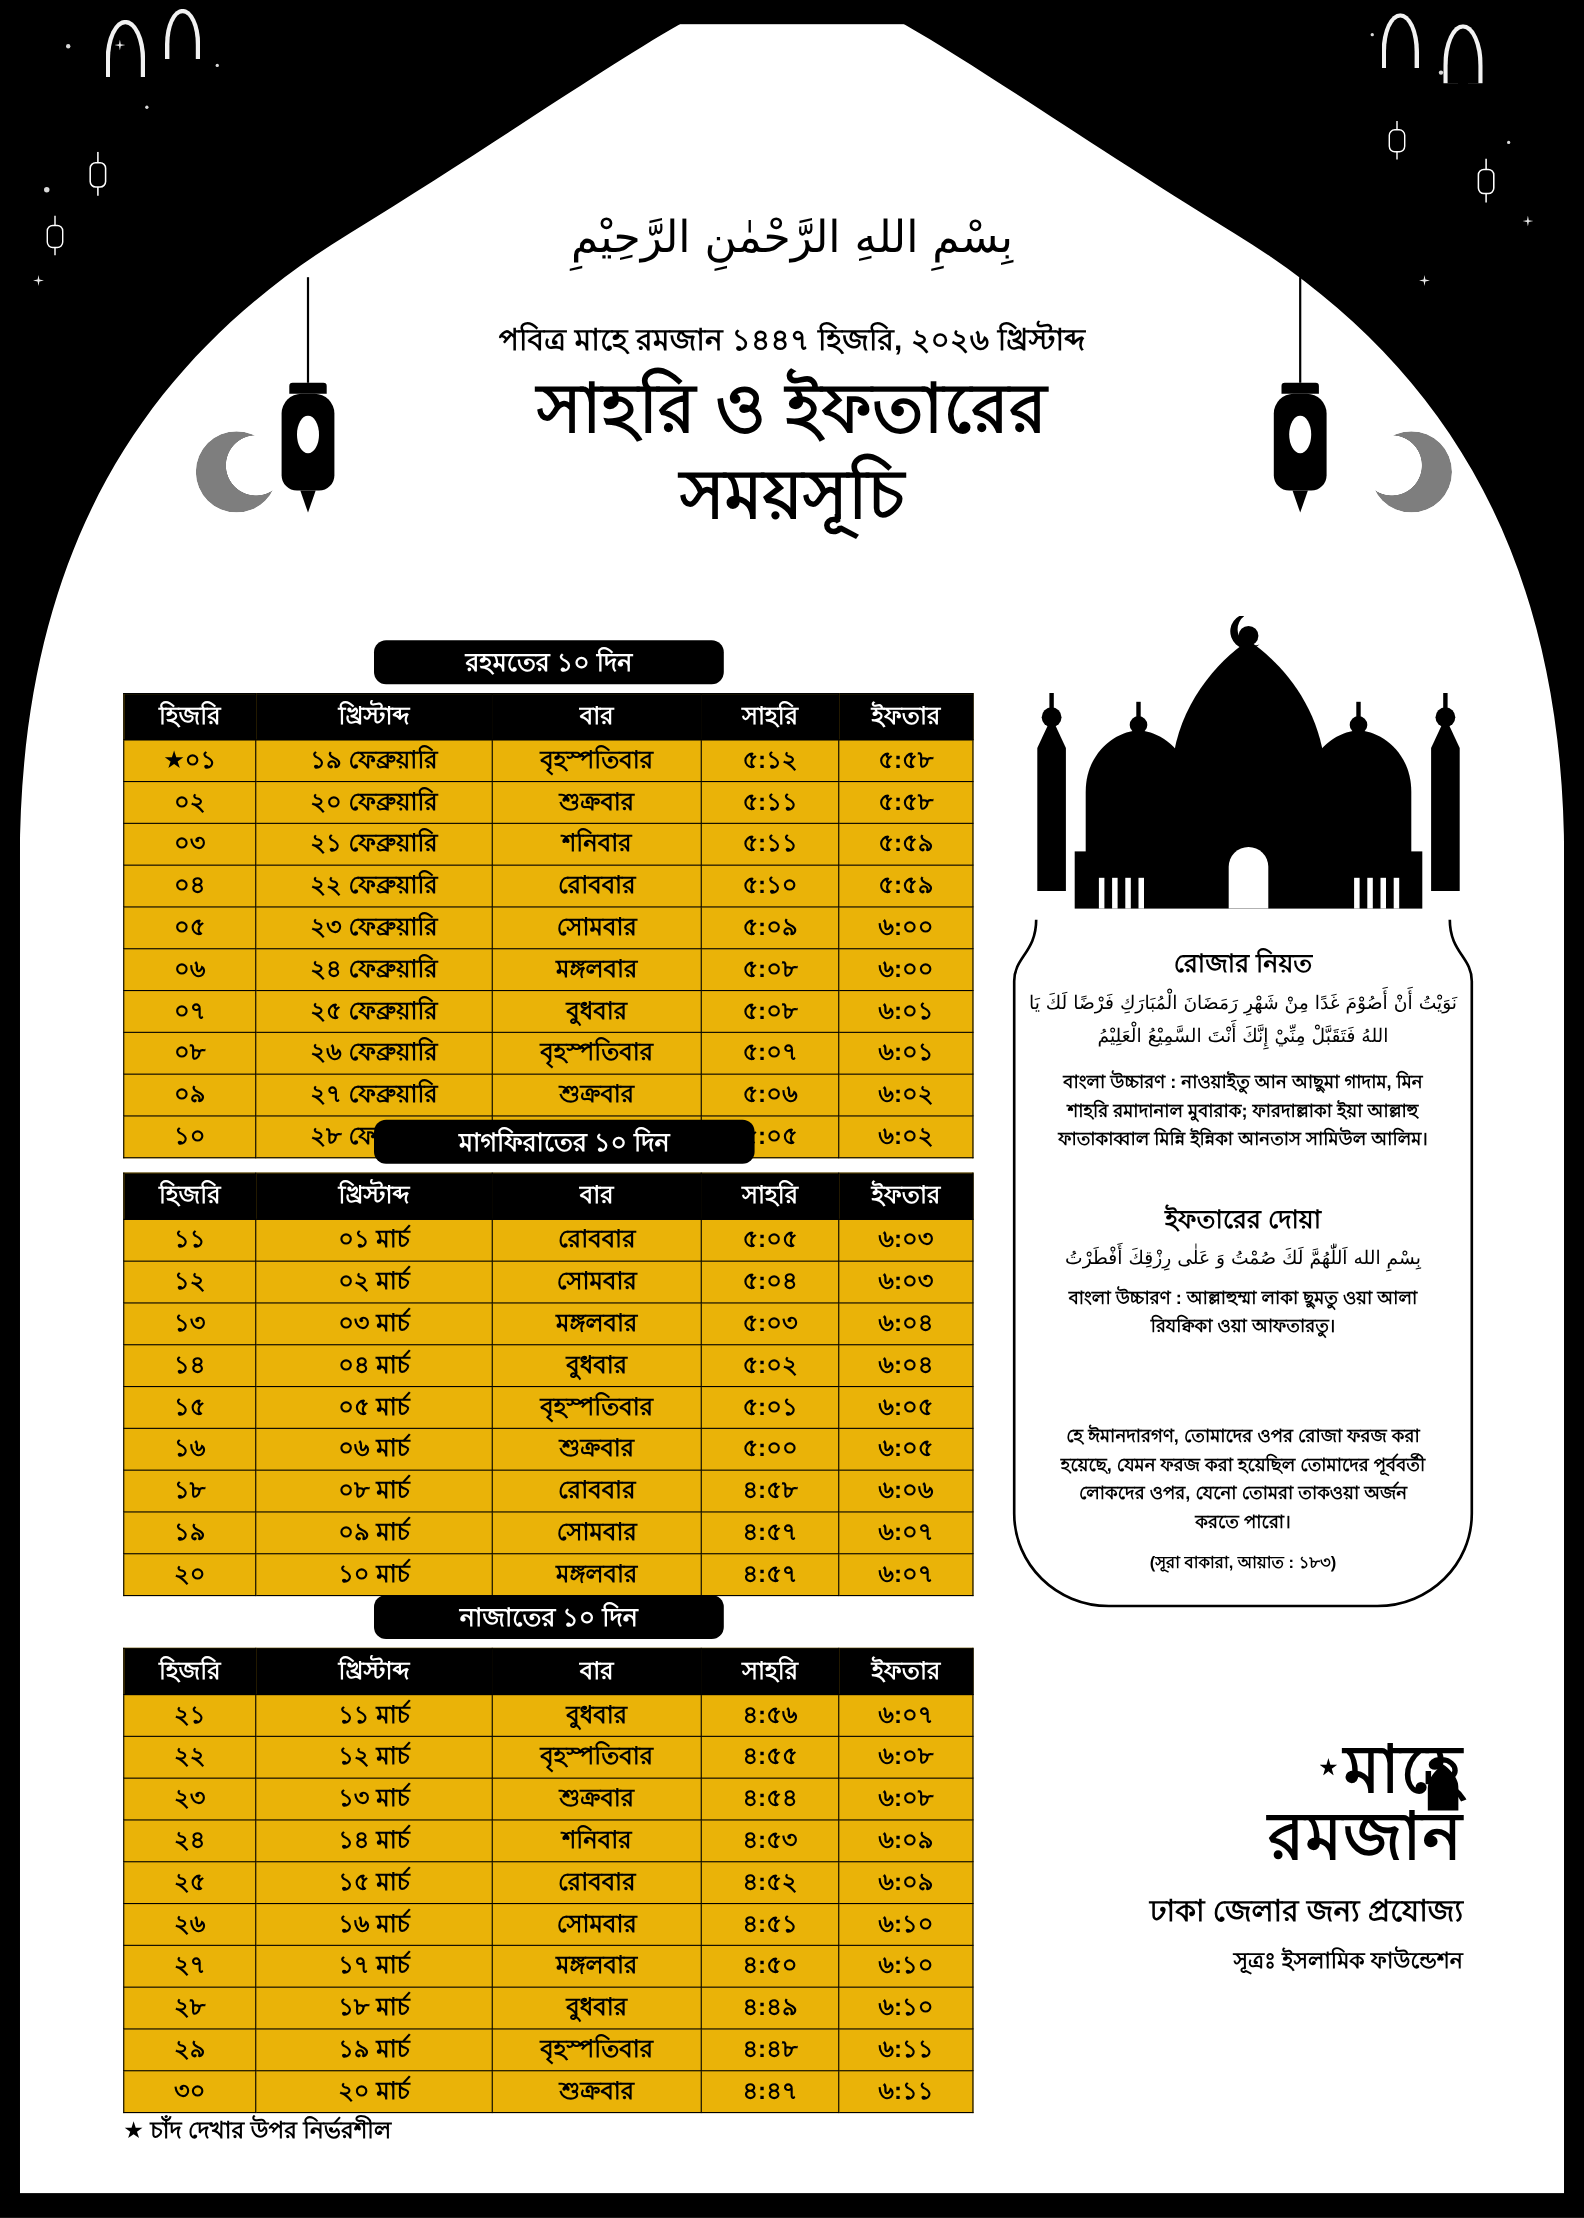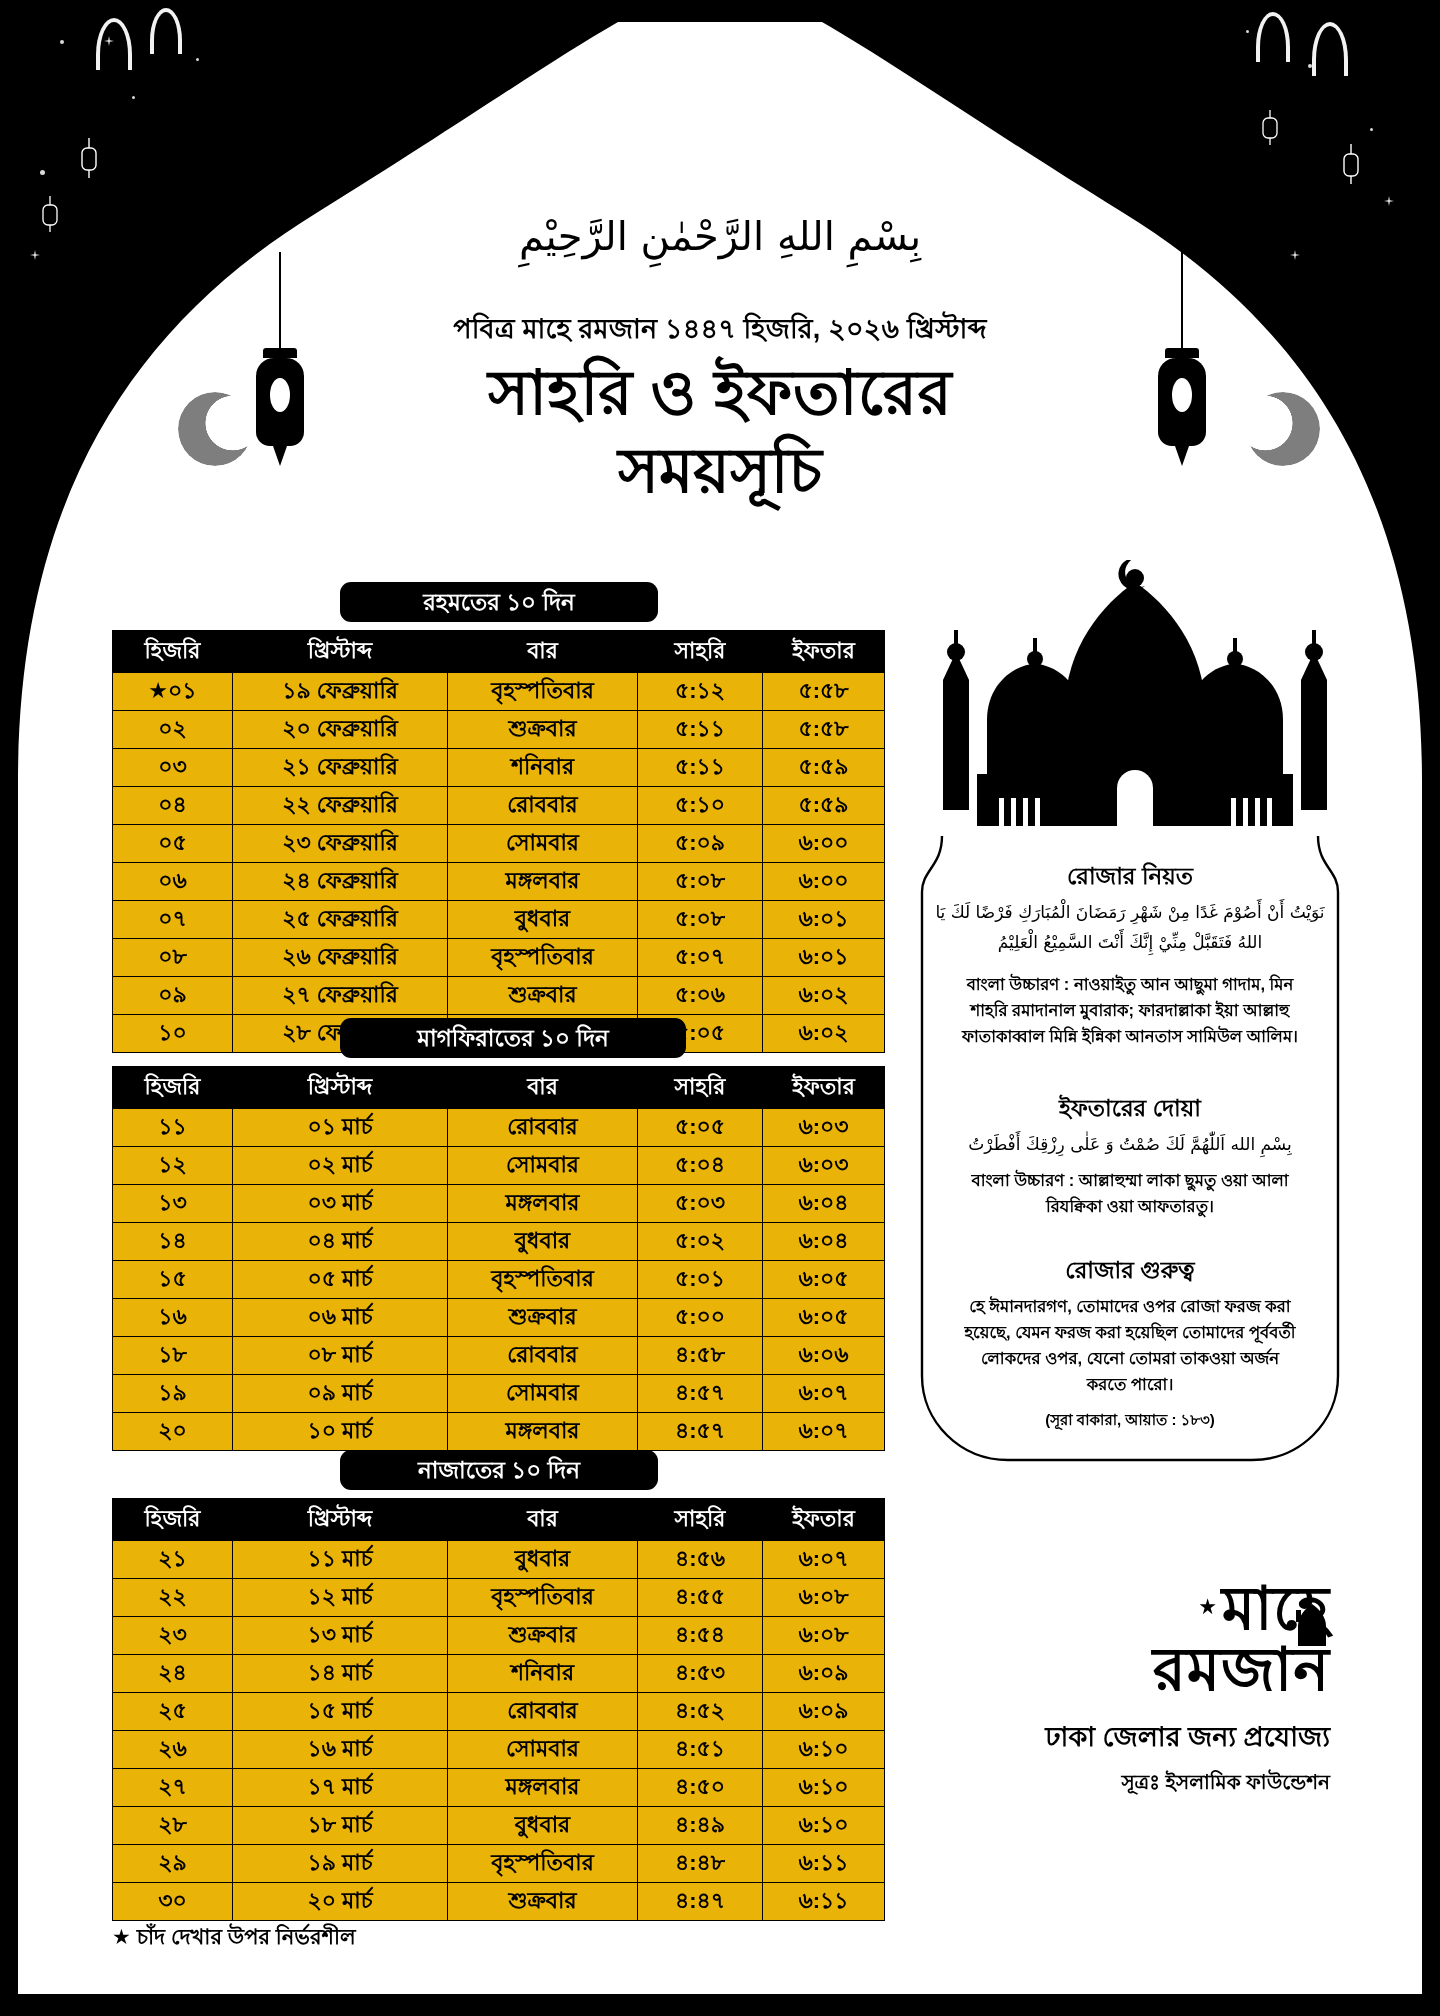--- a/index.html
+++ b/index.html
@@ -50,21 +50,20 @@
     
     clip-path: path("M 0 1972 L 0 760 C 0 470 120 300 300 190 C 430 110 530 40 600 0 L 702 -40 L 804 0 C 874 40 974 110 1104 190 C 1284 300 1404 470 1404 760 L 1404 1972 Z");
   }
 
   
   .hdr {
     position: absolute;
     left: 0; right: 0;
     text-align: center;
     color: #000;
-    margin-top: 20px;
   }
   #bismillah {
     top: 196px;
     font-family: "DejaVu Sans", sans-serif;
     font-size: 40px;
     letter-spacing: 1px;
     direction: rtl;
     line-height: 1;
   }
   #subtitle {
@@ -622,21 +621,20 @@
   <div class="rc rc-ar" style="top:928px;">اللهُ فَتَقَبَّلْ مِنِّيْ إِنَّكَ أَنْتَ السَّمِيْعُ الْعَلِيْمُ</div>
   <div class="rc rc-bn" style="top:972px;">বাংলা উচ্চারণ : নাওয়াইতু আন আছুমা গাদাম, মিন</div>
   <div class="rc rc-bn" style="top:998px;">শাহরি রমাদানাল মুবারাক; ফারদাল্লাকা ইয়া আল্লাহু</div>
   <div class="rc rc-bn" style="top:1024px;">ফাতাকাব্বাল মিন্নি ইন্নিকা আনতাস সামিউল আলিম।</div>
 
   <div class="rc rc-h" style="top:1090px;">ইফতারের দোয়া</div>
   <div class="rc rc-ar" style="top:1130px;">بِسْمِ الله اَللّٰهُمَّ لَكَ صُمْتُ وَ عَلٰى رِزْقِكَ أَفْطَرْتُ</div>
   <div class="rc rc-bn" style="top:1168px;">বাংলা উচ্চারণ : আল্লাহুম্মা লাকা ছুমতু ওয়া আলা</div>
   <div class="rc rc-bn" style="top:1194px;">রিযক্বিকা ওয়া আফতারতু।</div>
 
-  <div class="rc rc-h" style="top:1252px;">রোজার গুরুত্ব</div>
   <div class="rc rc-bn" style="top:1294px;">হে ঈমানদারগণ, তোমাদের ওপর রোজা ফরজ করা</div>
   <div class="rc rc-bn" style="top:1320px;">হয়েছে, যেমন ফরজ করা হয়েছিল তোমাদের পূর্ববর্তী</div>
   <div class="rc rc-bn" style="top:1346px;">লোকদের ওপর, যেনো তোমরা তাকওয়া অর্জন</div>
   <div class="rc rc-bn" style="top:1372px;">করতে পারো।</div>
   <div class="rc rc-src" style="top:1408px;">(সূরা বাকারা, আয়াত : ১৮৩)</div>
 
   <div id="brand">
     <div style="line-height:0;height:0;">
       <svg style="position:relative;top:22px;left:-4px;" width="54" height="54" viewBox="0 0 54 54">
         <rect x="24" y="10" width="5" height="12" fill="#000"></rect>

